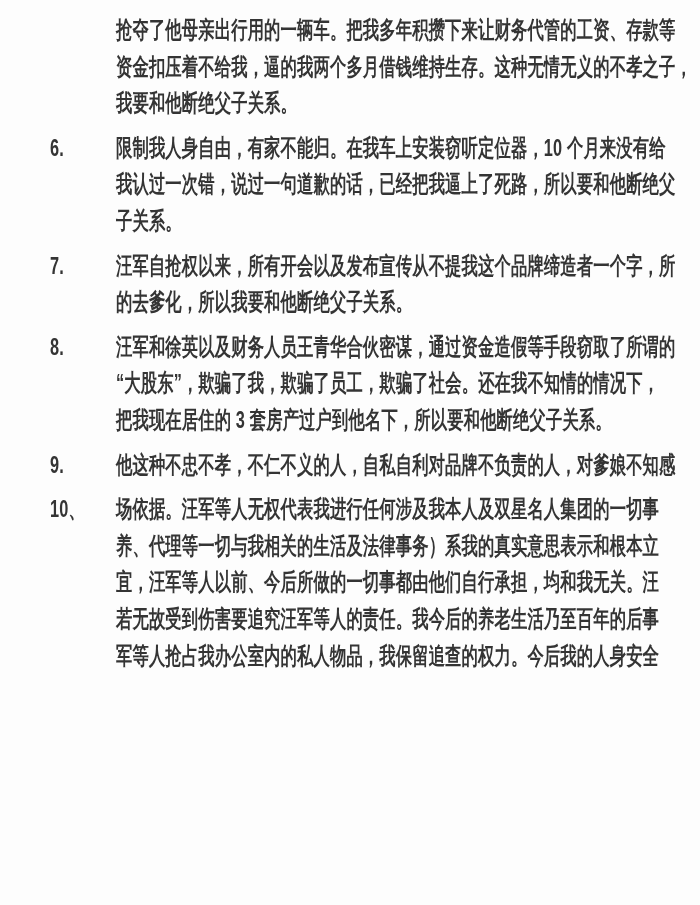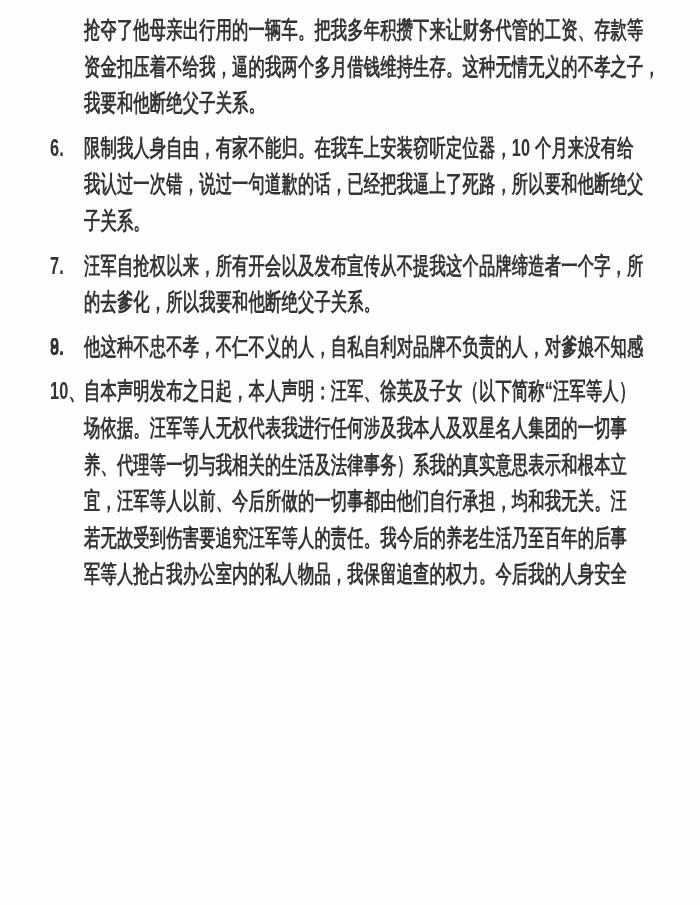--- a/index.html
+++ b/index.html
@@ -26,20 +26,21 @@
     width: 570px;
   }
   .item {
     position: relative;
     margin-bottom: 8px;
   }
   .line {
     height: 36.6px;
     white-space: nowrap;
     overflow: visible;
+    margin-left: 32px;
   }
   .t {
     display: inline-block;
     font-size: 24px;
     line-height: 36.6px;
     transform: scaleX(0.68);
     transform-origin: 0 50%;
     letter-spacing: 0.2px;
     white-space: nowrap;
   }
@@ -71,30 +72,32 @@
     </div>
 
     <div class="item">
       <div class="num"><span class="t">7.</span></div>
       <div class="line"><span class="t">汪军自抢权以来，所有开会以及发布宣传从不提我这个品牌缔造者一个字，所</span></div>
       <div class="line"><span class="t">的去爹化，所以我要和他断绝父子关系。</span></div>
     </div>
 
     <div class="item">
       <div class="num"><span class="t">8.</span></div>
+      <div class="line"><span class="t">汪军和徐英以及财务人员王青华合伙密谋，通过资金造假等手段窃取了所谓的</span></div>
+      <div class="line"><span class="t">“大股东”，欺骗了我，欺骗了员工，欺骗了社会。还在我不知情的情况下，</span></div>
+      <div class="line"><span class="t">把我现在居住的 3 套房产过户到他名下，所以要和他断绝父子关系。</span></div>
     </div>
 
     <div class="item">
       <div class="num"><span class="t">9.</span></div>
       <div class="line"><span class="t">他这种不忠不孝，不仁不义的人，自私自利对品牌不负责的人，对爹娘不知感</span></div>
     </div>
 
     <div class="item">
       <div class="num"><span class="t">10、</span></div>
-      <div class="line"><span class="t">自本声明发布之日起，本人声明：汪军、徐英及子女（以下简称“汪军等人）</span></div>
       <div class="line"><span class="t">场依据。汪军等人无权代表我进行任何涉及我本人及双星名人集团的一切事</span></div>
       <div class="line"><span class="t">养、代理等一切与我相关的生活及法律事务）系我的真实意思表示和根本立</span></div>
       <div class="line"><span class="t">宜，汪军等人以前、今后所做的一切事都由他们自行承担，均和我无关。汪</span></div>
       <div class="line"><span class="t">若无故受到伤害要追究汪军等人的责任。我今后的养老生活乃至百年的后事</span></div>
       <div class="line"><span class="t">军等人抢占我办公室内的私人物品，我保留追查的权力。今后我的人身安全</span></div>
     </div>
 
   </div>
 </div>
 

